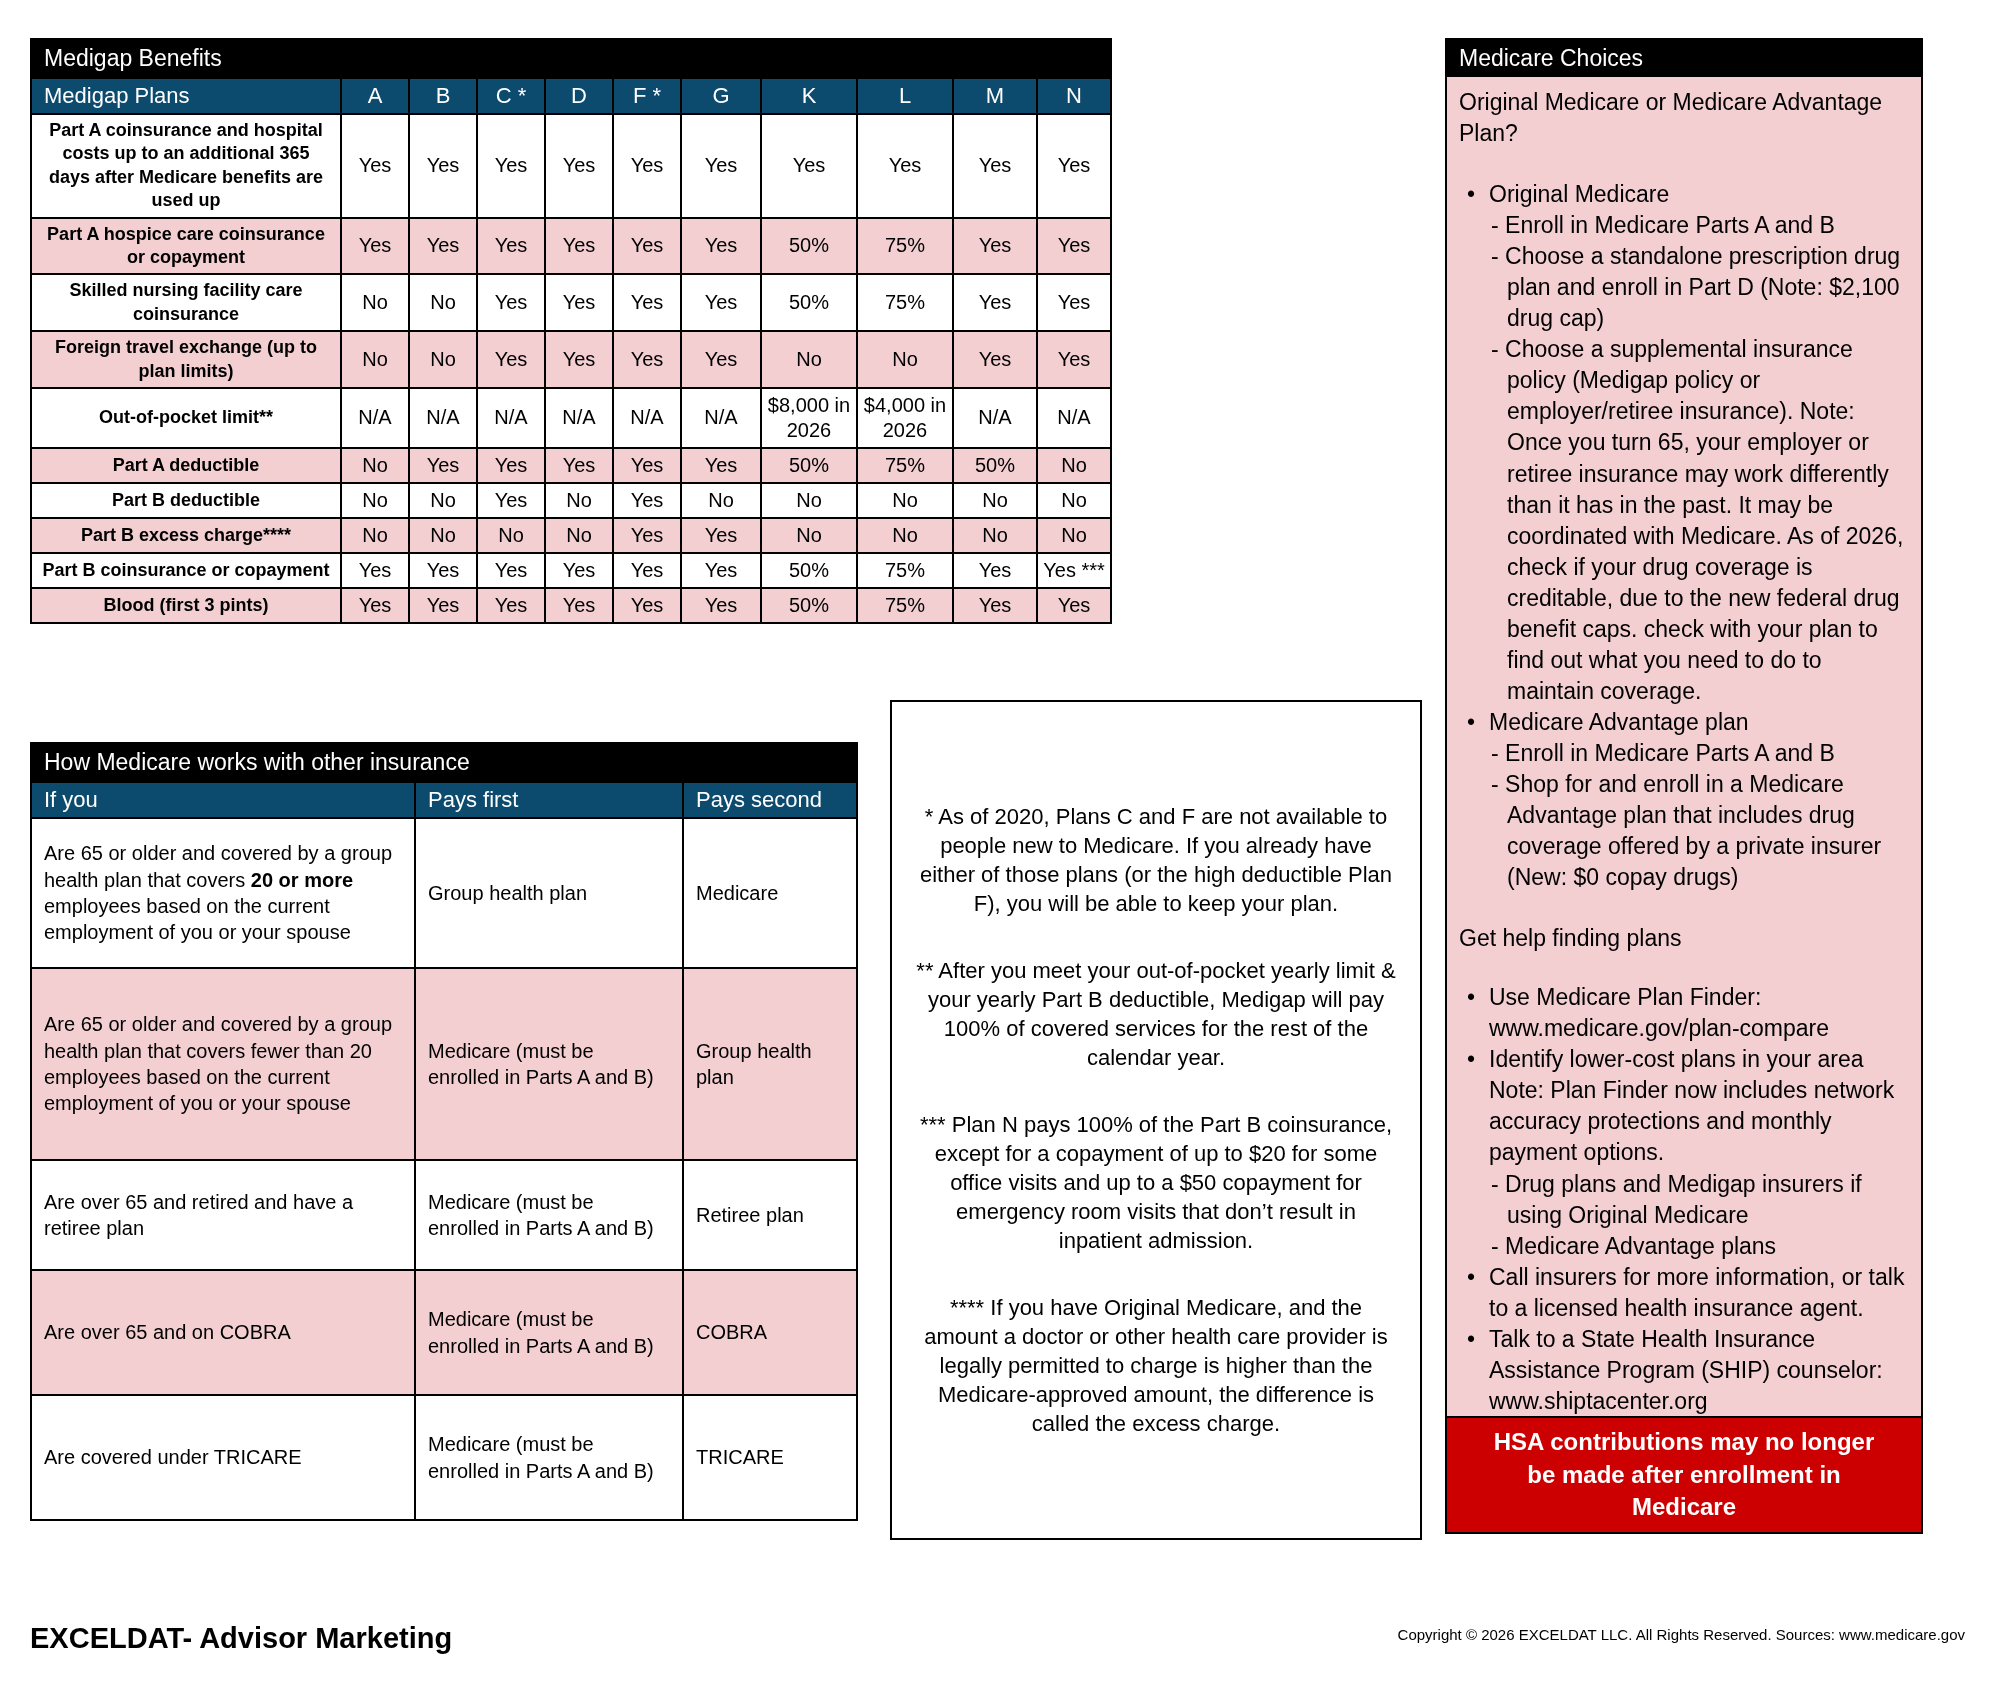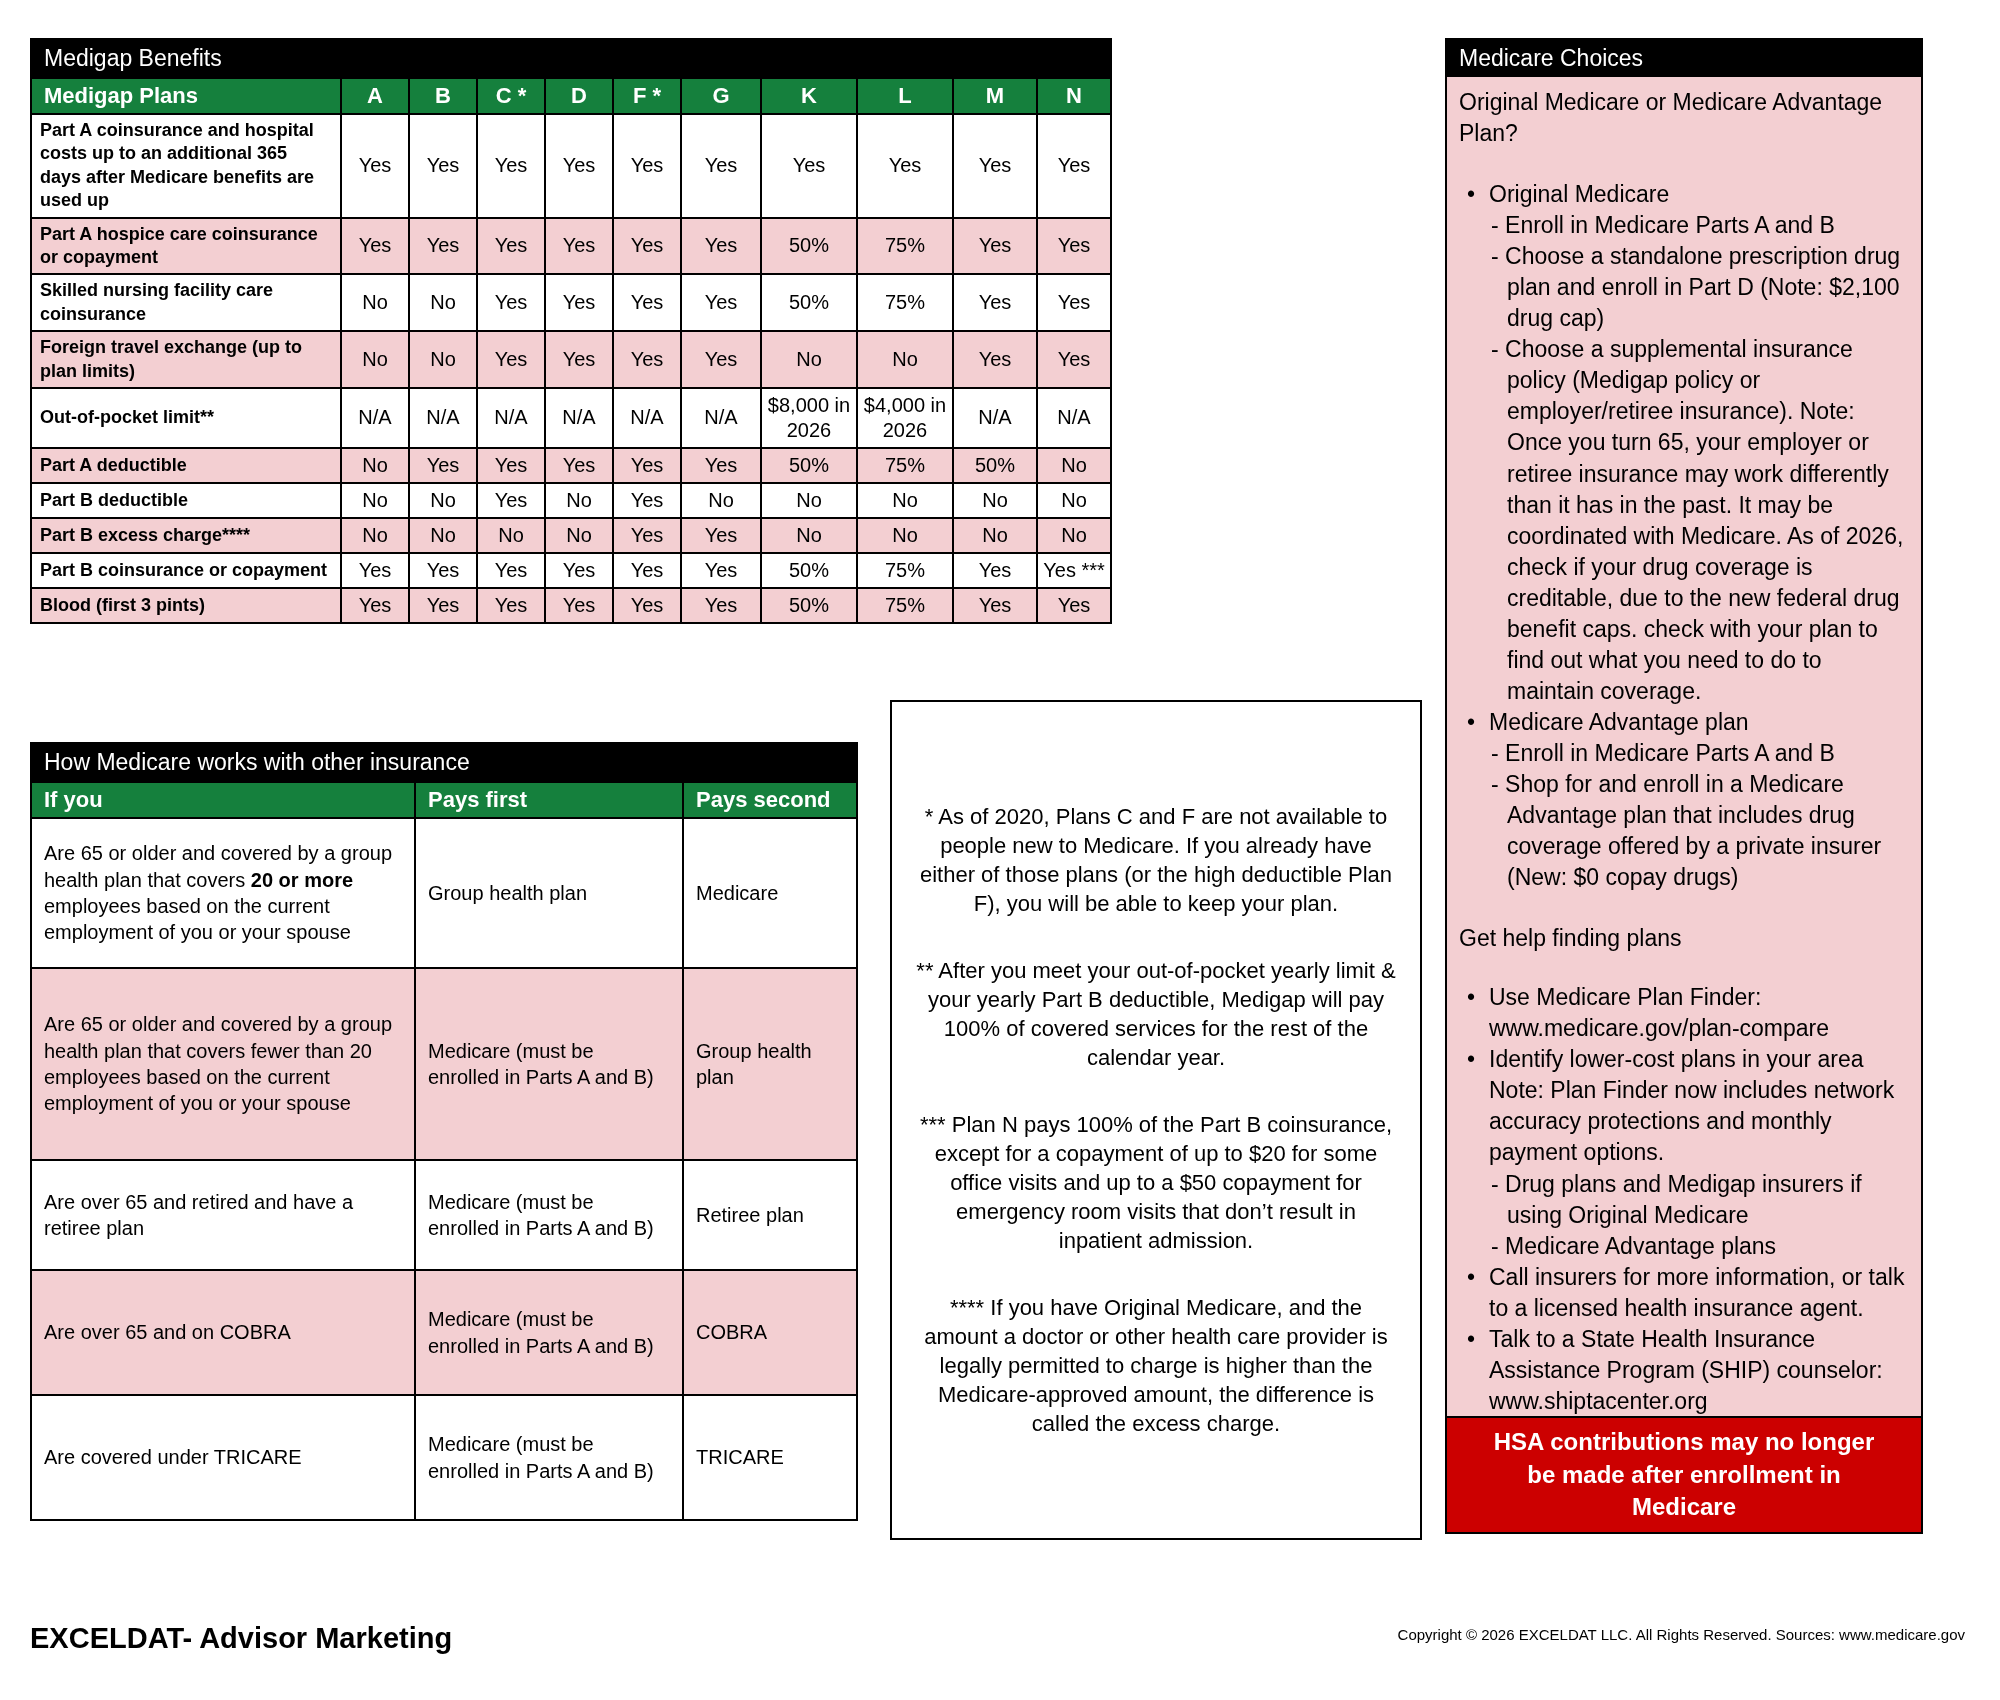--- a/index.html
+++ b/index.html
@@ -2,28 +2,28 @@
 <html><head>
 <meta charset="utf-8">
 <style>
   html,body{margin:0;padding:0;background:#fff;}
   .page{position:relative;width:2000px;height:1700px;background:#fff;overflow:hidden;
         font-family:"Liberation Sans","DejaVu Sans",sans-serif;color:#000;}
   table{border-collapse:collapse;table-layout:fixed;position:absolute;}
   th,td{border:2px solid #000;box-sizing:border-box;}
   .blackbar{background:#000;color:#fff;font-weight:normal;text-align:left;
             font-size:23px;padding:5px 12px;}
-  .redrow th{background:#15803d;color:#fff;font-weight:bold;font-size:22px;
+  .redrow th{background:#0c4a6e;color:#fff;font-weight:normal;font-size:22px;
              padding:4px 6px;text-align:center;}
   .redrow th.plans-label{text-align:left;padding-left:12px;}
 
   
   .mg{left:30px;top:38px;width:1080px;}
   .mg td{font-size:20px;text-align:center;padding:4px 5px;line-height:1.25;vertical-align:middle;background:#fff;}
-  .mg td.rowlabel{text-align:left;font-weight:bold;font-size:18px;padding:4px 8px;line-height:1.3;}
+  .mg td.rowlabel{text-align:center;font-weight:bold;font-size:18px;padding:4px 8px;line-height:1.3;}
   .mg tbody tr:nth-child(even) td{background:#f3cfd2;}
 
   
   .oi{left:30px;top:742px;width:826px;}
   .oi .redrow th{text-align:left;padding-left:12px;}
   .oi td{font-size:20px;text-align:left;padding:10px 12px;line-height:1.32;vertical-align:middle;background:#fff;}
   .oi tbody tr:nth-child(even) td{background:#f3cfd2;}
   .oi tbody tr:nth-child(1) td{height:150px;}
   .oi tbody tr:nth-child(2) td{height:192px;}
   .oi tbody tr:nth-child(3) td{height:110px;}

